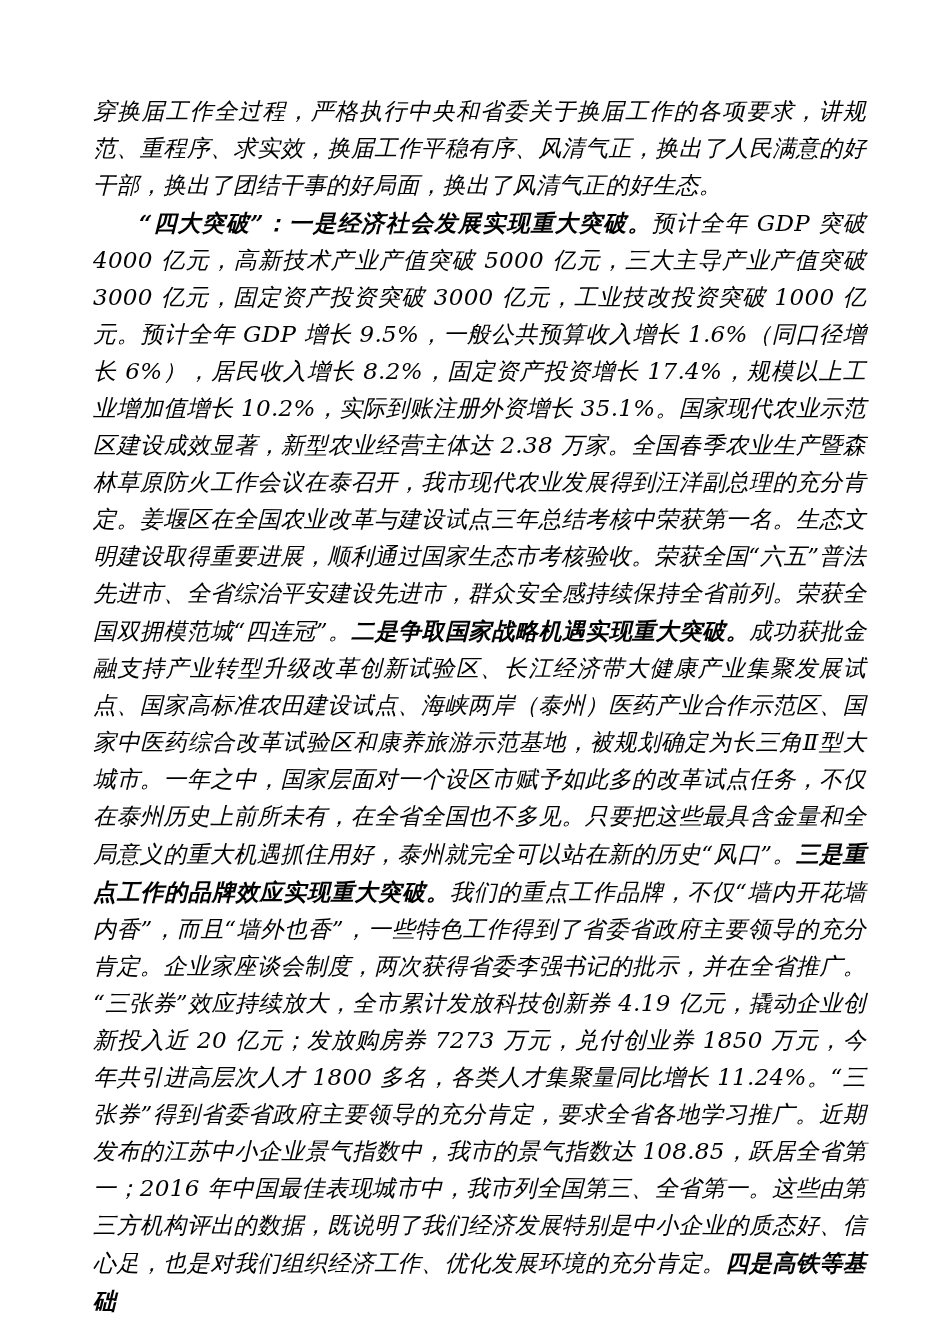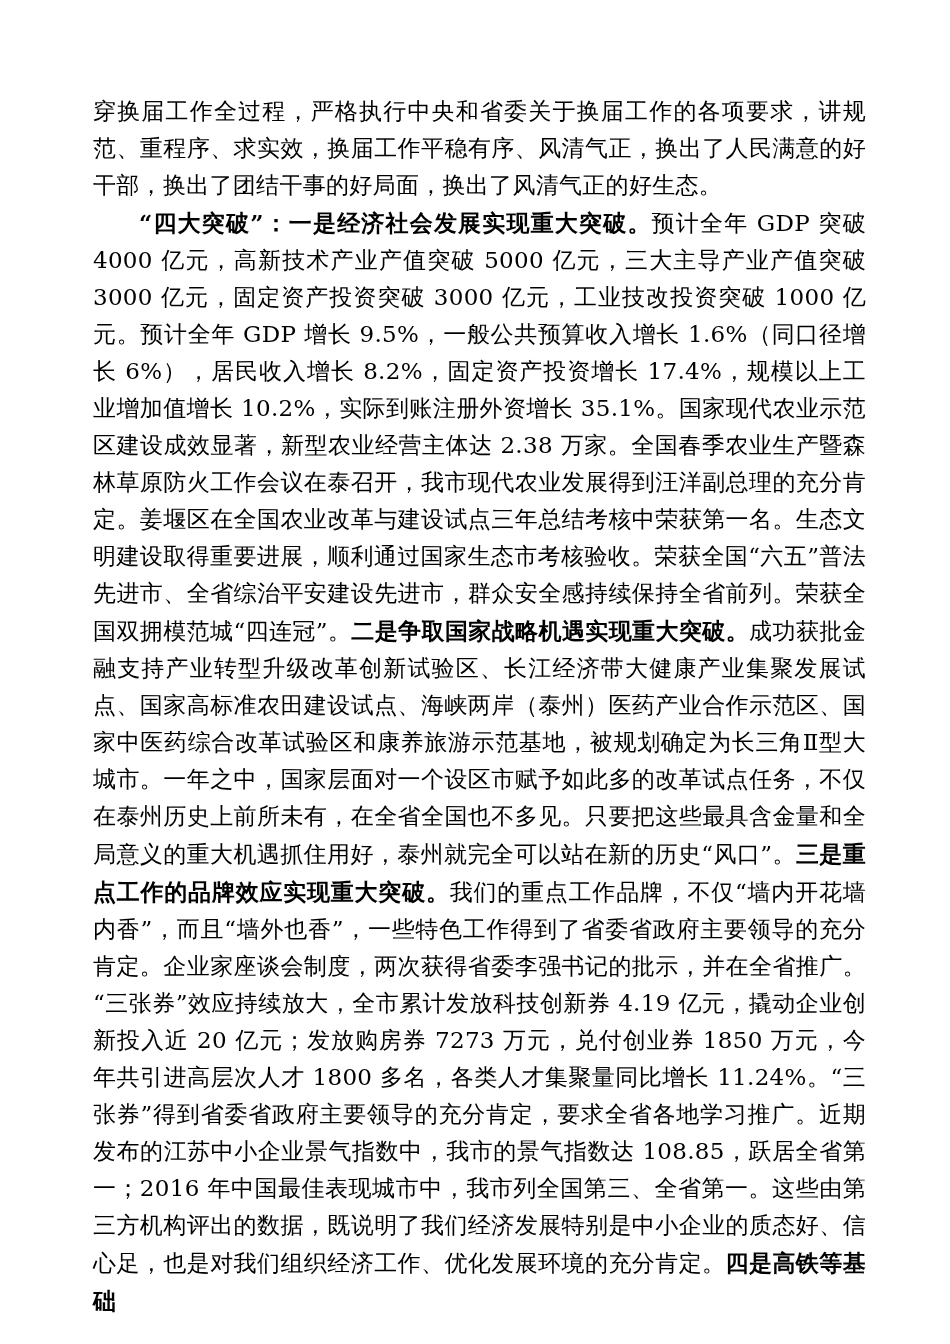--- a/index.html
+++ b/index.html
@@ -24,20 +24,21 @@
     font-size: 23px;
     line-height: 37px;
     color: #000000;
     text-align: justify;
     text-justify: inter-ideograph;
     letter-spacing: 0.3px;
   }
   p.para {
     margin: 0;
     padding: 0;
+    font-style: italic;
   }
   p.para.indent {
     text-indent: 2em;
   }
   .seg-bold {
     font-weight: bold;
   }
 </style>
 </head>
 <body>

